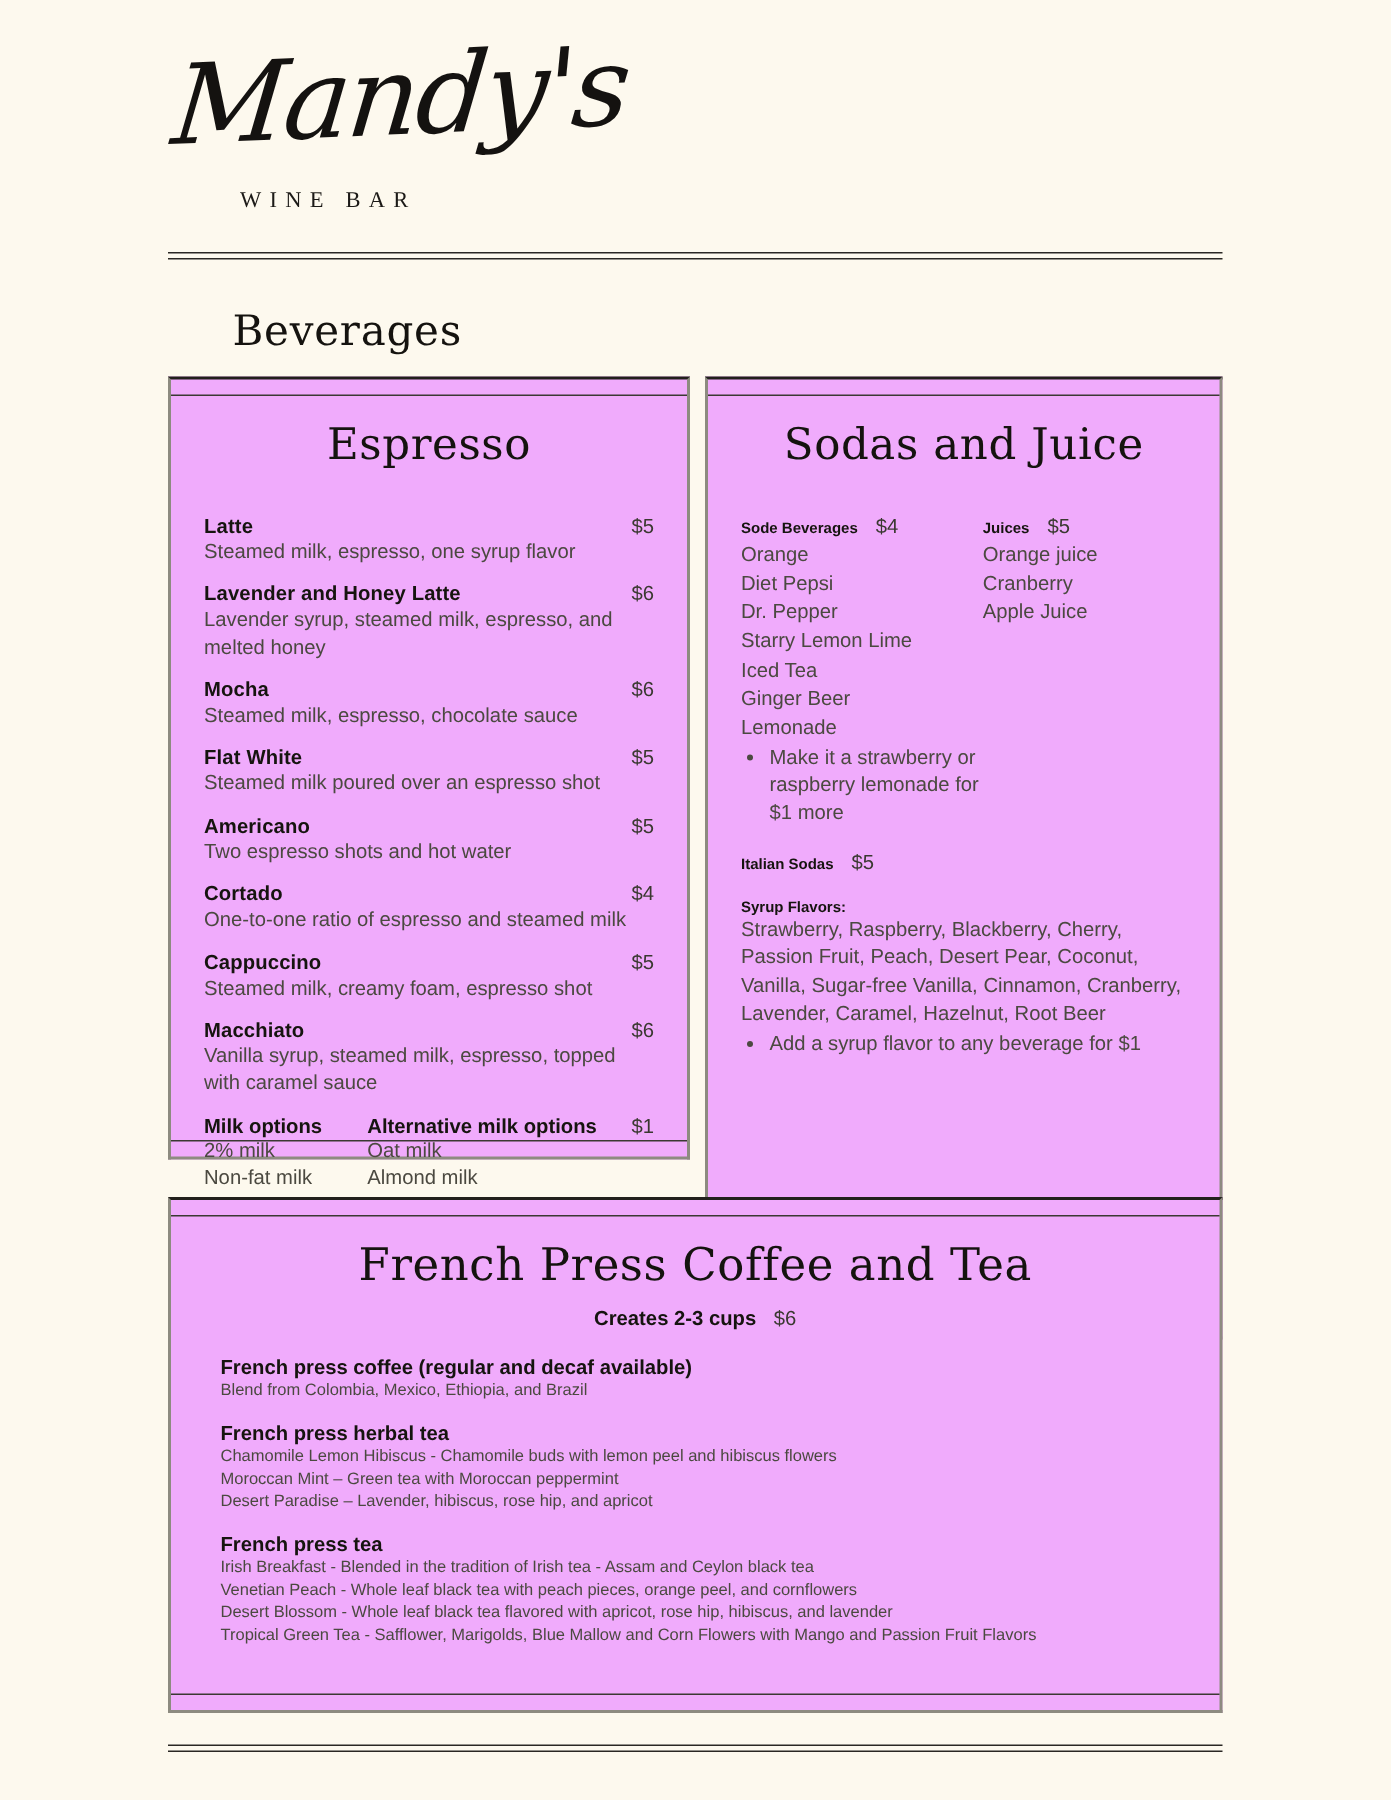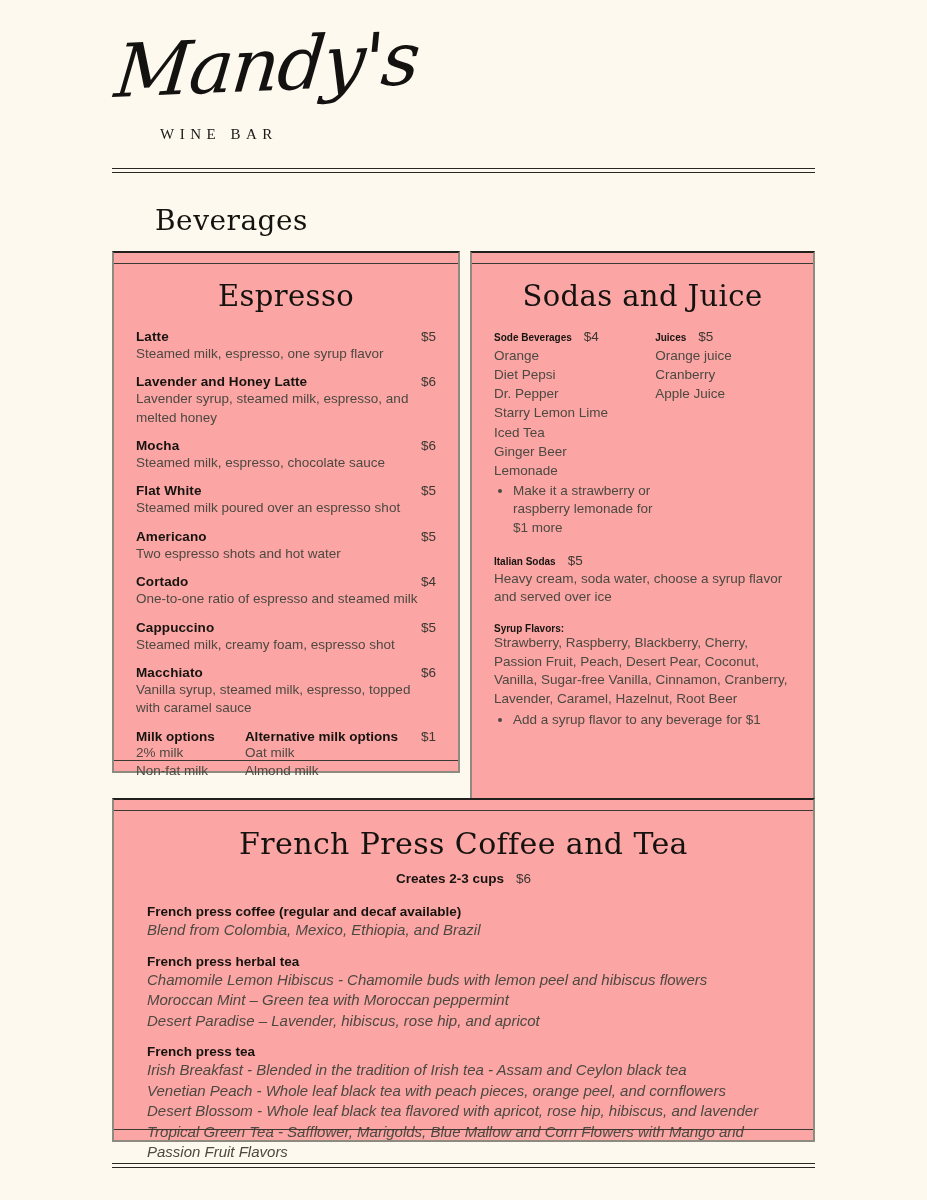--- a/index.html
+++ b/index.html
@@ -97,21 +97,21 @@
   }
 
   
   .panel {
     position: absolute;
     box-sizing: border-box;
     border-left: 2px solid #8d8b80;
     border-right: 2px solid #8d8b80;
     border-top: 2px solid #22201c;
     border-bottom: 2px solid #8d8b80;
-    background: #fca5a5;
+    background: #f0abfc;
   }
   .panel .inner-rule-top,
   .panel .inner-rule-bottom {
     position: absolute;
     left: 0;
     right: 0;
     height: 0;
     border-top: 1px solid #3b3933;
   }
   .panel .inner-rule-top { top: 10px; }
@@ -150,21 +150,21 @@
   }
   #panel-frenchpress .panel-title {
     font-size: 30px;
     margin-top: 26px;
     letter-spacing: 0.4px;
   }
 
   
   .panel-body {
     padding: 0 22px;
-    margin-top: 16px;
+    margin-top: 30px;
   }
   .menu-item {
     margin-bottom: 11px;
   }
   .menu-item-head {
     display: flex;
     align-items: baseline;
     justify-content: space-between;
   }
   .item-name {
@@ -289,24 +289,23 @@
     font-family: "Liberation Sans", sans-serif;
   }
   .fp-group { margin-bottom: 13px; }
   .fp-head {
     font-size: 13.5px;
     font-weight: bold;
     color: #16140f;
     margin-bottom: 1px;
   }
   .fp-line {
-    font-size: 15px;
+    font-size: 11px;
     color: #4b4940;
     line-height: 1.37;
-    font-style: italic;
   }
 </style>
 </head>
 <body>
 
 <div class="page">
 
   <div class="header">
     <div class="logo-block">
       <div class="logo-script">Mandy's</div>
@@ -445,21 +444,20 @@
 
       </div>
 
       <div class="block-gap"></div>
 
       <div class="sub-block">
         <div class="group-head">
           <span class="group-title">Italian Sodas</span>
           <span class="group-price">$5</span>
         </div>
-        <div class="sub-desc">Heavy cream, soda water, choose a syrup flavor and served over ice</div>
       </div>
 
       <div class="block-gap"></div>
 
       <div class="sub-block">
         <div class="group-title">Syrup Flavors:</div>
         <div class="syrup-list">Strawberry, Raspberry, Blackberry, Cherry, Passion Fruit, Peach, Desert Pear, Coconut, Vanilla, Sugar-free Vanilla, Cinnamon, Cranberry, Lavender, Caramel, Hazelnut, Root Beer</div>
         <ul class="bullets">
           <li>Add a syrup flavor to any beverage for $1</li>
         </ul>

